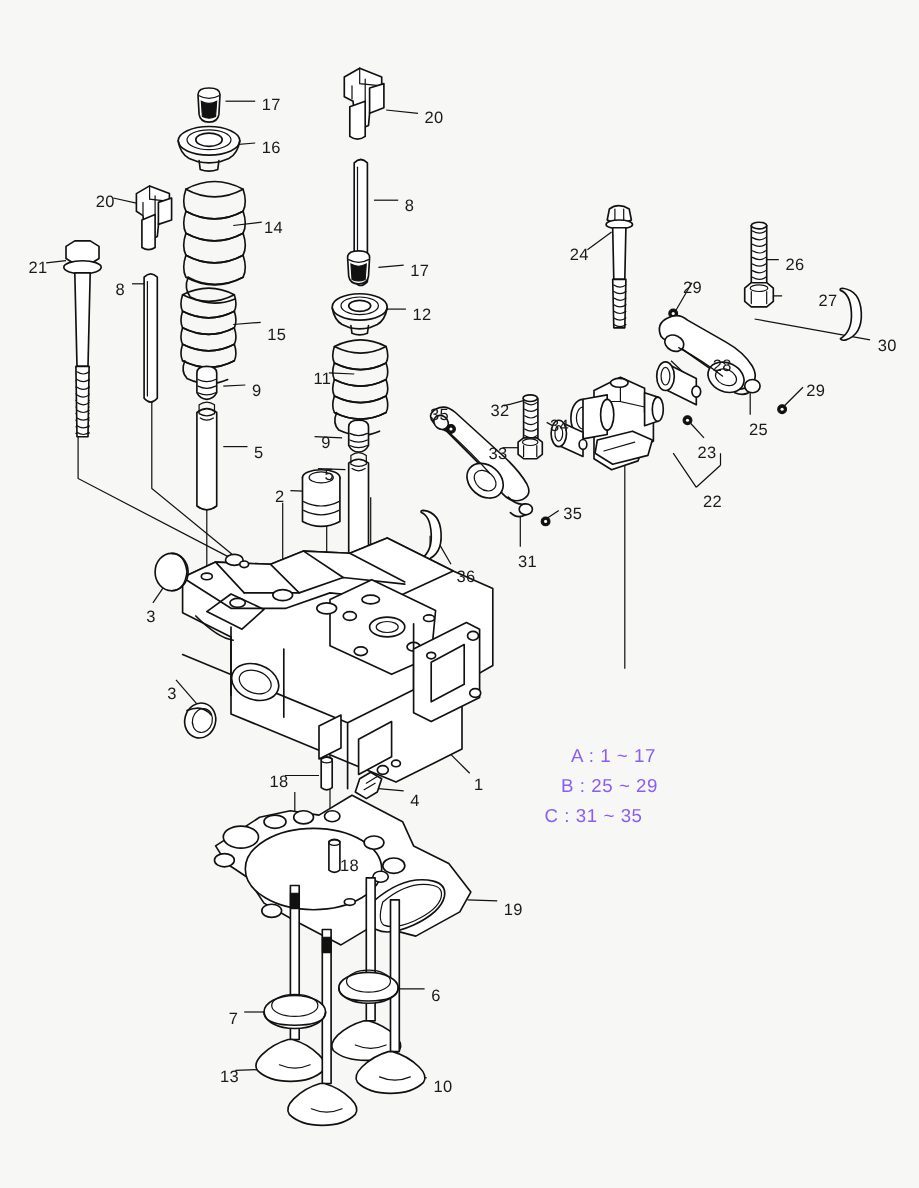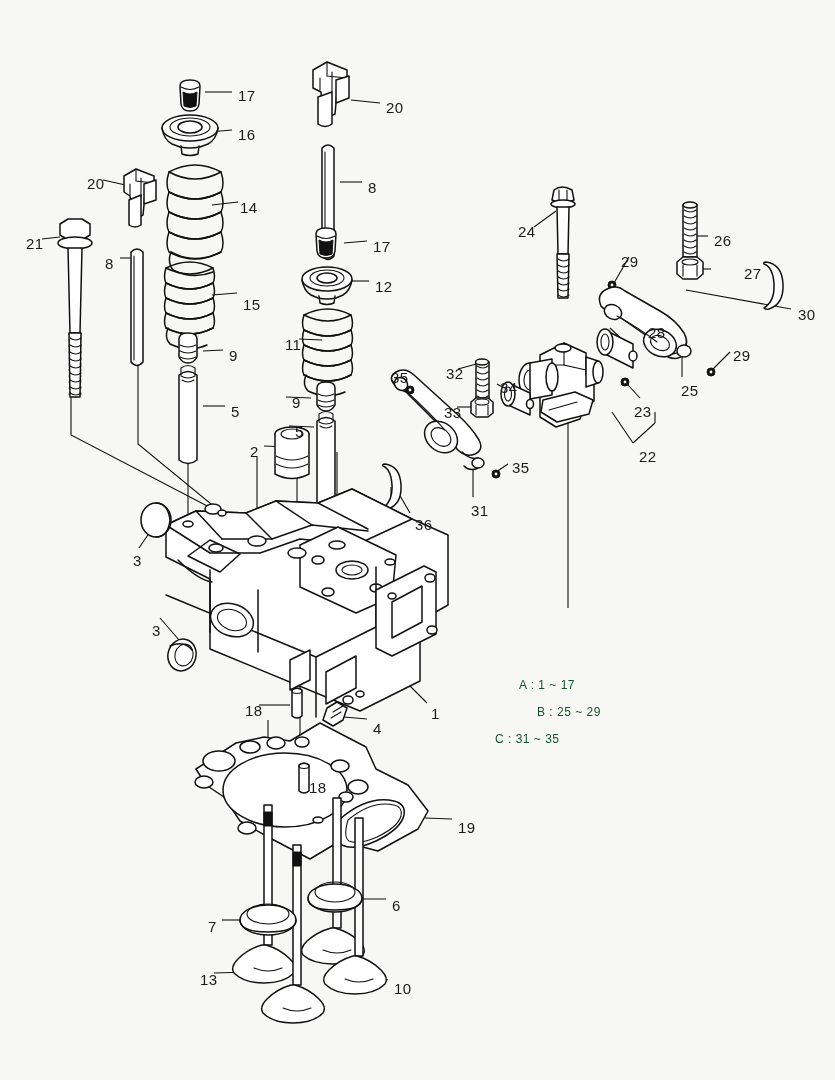--- a/index.html
+++ b/index.html
@@ -17,22 +17,22 @@
     font-family:"Liberation Sans", sans-serif;
     font-size:15px;
     color:#1a1a1a;
     letter-spacing:.3px;
     white-space:nowrap;
     line-height:1;
   }
   .legend{
     position:absolute;
     font-family:"Liberation Sans", sans-serif;
-    font-size:12px;
-    color:#14532d;
+    font-size:17px;
+    color:#8b5cf6;
     white-space:nowrap;
     letter-spacing:.5px;
   }
 </style>
 </head>
 <body>
 
 <div id="sheet">
 
 <svg width="835" height="1080" viewBox="0 0 835 1080">
@@ -547,16 +547,16 @@
 <span class="lbl" style="left:431px;top:706px;">1</span>
 <span class="lbl" style="left:373px;top:721px;">4</span>
 <span class="lbl" style="left:309px;top:780px;">18</span>
 <span class="lbl" style="left:458px;top:820px;">19</span>
 <span class="lbl" style="left:392px;top:898px;">6</span>
 <span class="lbl" style="left:208px;top:919px;">7</span>
 <span class="lbl" style="left:200px;top:972px;">13</span>
 <span class="lbl" style="left:394px;top:981px;">10</span>
 
 <span class="legend" style="left:519px;top:678px;">A : 1 ~ 17</span>
-<span class="legend" style="left:537px;top:705px;">B : 25 ~ 29</span>
+<span class="legend" style="left:510px;top:705px;">B : 25 ~ 29</span>
 <span class="legend" style="left:495px;top:732px;">C : 31 ~ 35</span>
 
 </div>
 
 </body></html>

